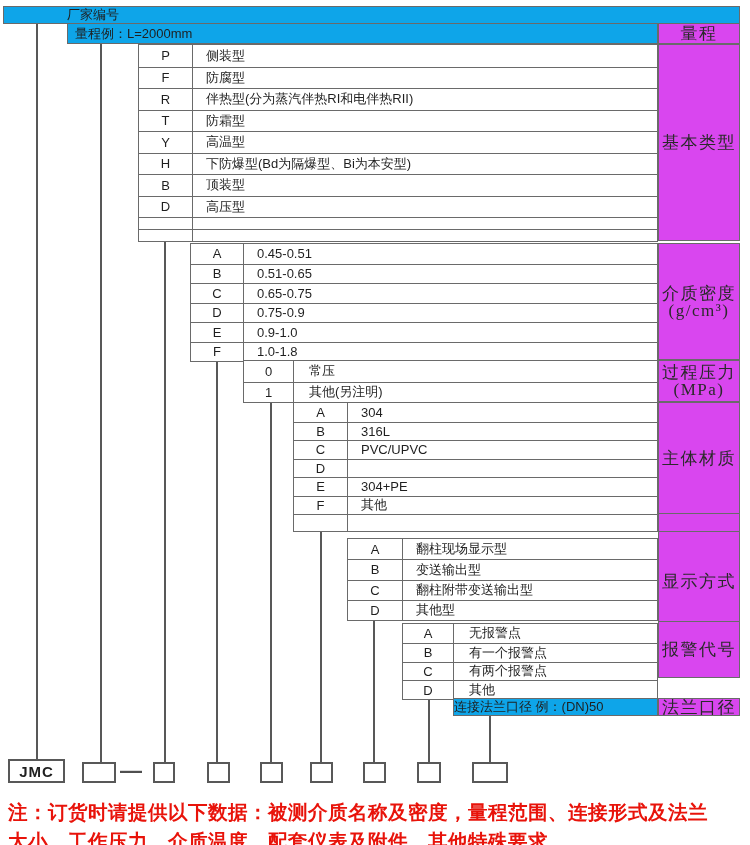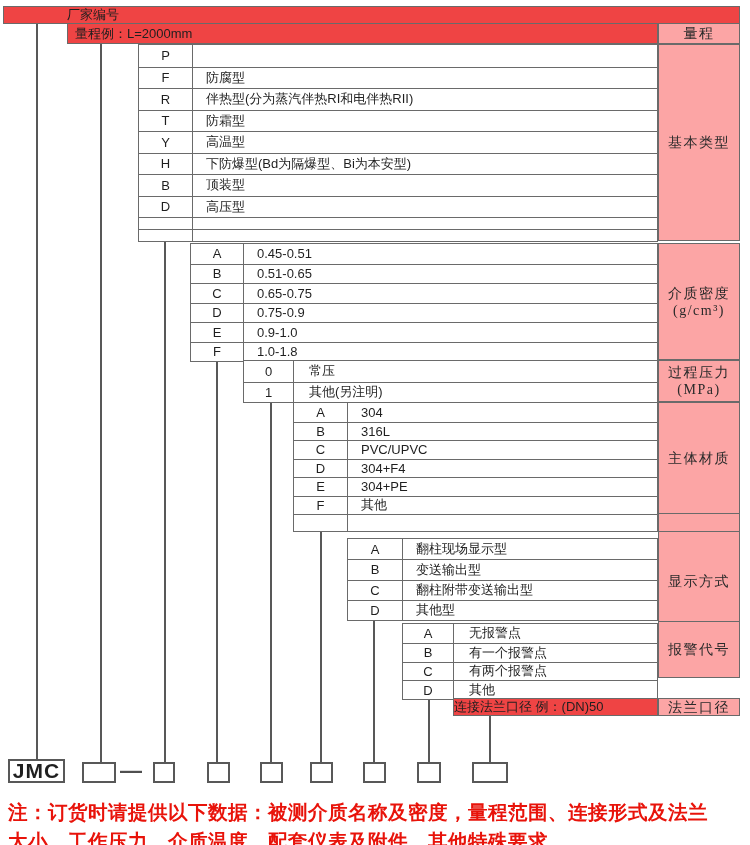--- a/index.html
+++ b/index.html
@@ -14,34 +14,34 @@
     font-family:"Liberation Sans","DejaVu Sans",sans-serif;color:var(--ink);
   }
   
   .tbl{position:absolute;border:1px solid var(--line);background:#fff;box-sizing:border-box;}
   .trow{display:flex;box-sizing:border-box;border-top:1px solid var(--line);}
   .trow:first-child{border-top:none;}
   .code{box-sizing:border-box;border-right:1px solid var(--line);display:flex;align-items:center;justify-content:center;font-size:13px;}
   .desc{flex:1;display:flex;align-items:center;font-size:13px;padding-left:13px;white-space:nowrap;overflow:hidden;}
   
   .lbl{
-    position:absolute;left:658px;width:82px;border:1px solid var(--line);background:#fca5a5;box-sizing:border-box;
+    position:absolute;left:658px;width:82px;border:1px solid var(--line);background:#d946ef;box-sizing:border-box;
     display:flex;flex-direction:column;align-items:center;justify-content:center;
-    font-family:"Liberation Serif","DejaVu Serif",serif;font-size:14px;color:#2a2a2a;letter-spacing:1.5px;line-height:17px;
+    font-family:"Liberation Serif","DejaVu Serif",serif;font-size:17px;color:#2a2a2a;letter-spacing:1.5px;line-height:17px;
   }
   
   .hrow{
-    position:absolute;border:1px solid var(--line);background:#ef4444;box-sizing:border-box;
+    position:absolute;border:1px solid var(--line);background:#0ea5e9;box-sizing:border-box;
     display:flex;align-items:center;font-size:13px;white-space:nowrap;
   }
   
   .vline{position:absolute;width:2px;background:var(--line2);}
   
   .bbox{position:absolute;border:2px solid var(--line2);background:#fff;box-sizing:border-box;}
-  .jmc{display:flex;align-items:center;justify-content:center;font-weight:700;font-size:21px;letter-spacing:1px;}
+  .jmc{display:flex;align-items:center;justify-content:center;font-weight:700;font-size:15px;letter-spacing:1px;}
   .dash{position:absolute;font-size:22px;font-weight:700;color:#4f4f4f;line-height:10px;}
   .note{
     position:absolute;left:8px;top:798px;width:738px;
     color:var(--red);font-size:19.5px;font-weight:700;line-height:29px;letter-spacing:0.5px;
   }
 </style>
 </head>
 <body>
 
 <div id="canvas">
@@ -87,20 +87,21 @@
   <div class="lbl" style="top:621px;height:57px;">
     <span>报警代号</span>
   </div>
   <div class="lbl" style="top:698px;height:18px;">
     <span>法兰口径</span>
   </div>
 
   <div class="tbl" style="left:138px;top:44px;width:520px;">
     <div class="trow" style="height:21.5px;">
         <div class="code" style="width:54px;">P</div>
+        <div class="desc">侧装型</div>
       </div>
     <div class="trow" style="height:21.5px;">
         <div class="code" style="width:54px;">F</div>
         <div class="desc">防腐型</div>
       </div>
     <div class="trow" style="height:21.5px;">
         <div class="code" style="width:54px;">R</div>
         <div class="desc">伴热型(分为蒸汽伴热RI和电伴热RII)</div>
       </div>
     <div class="trow" style="height:21.5px;">
@@ -179,21 +180,20 @@
     <div class="trow" style="height:18.5px;">
         <div class="code" style="width:54px;">B</div>
         <div class="desc">316L</div>
       </div>
     <div class="trow" style="height:18.5px;">
         <div class="code" style="width:54px;">C</div>
         <div class="desc">PVC/UPVC</div>
       </div>
     <div class="trow" style="height:18.5px;">
         <div class="code" style="width:54px;">D</div>
-        <div class="desc">304+F4</div>
       </div>
     <div class="trow" style="height:18.5px;">
         <div class="code" style="width:54px;">E</div>
         <div class="desc">304+PE</div>
       </div>
     <div class="trow" style="height:18.5px;">
         <div class="code" style="width:54px;">F</div>
         <div class="desc">其他</div>
       </div>
     <div class="trow" style="height:17px;">

